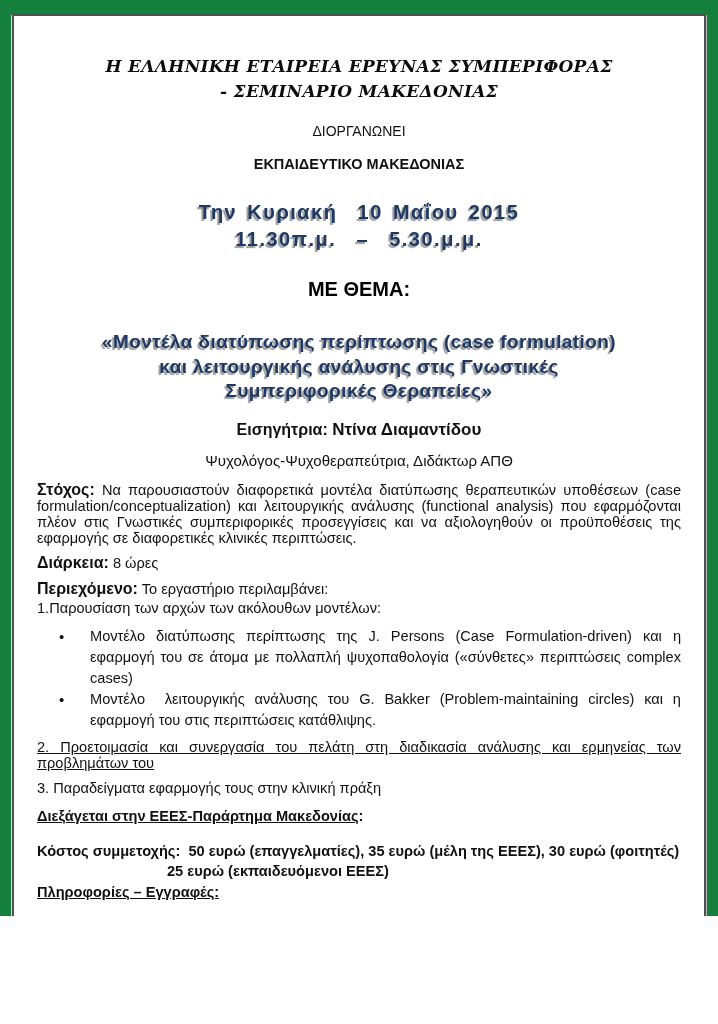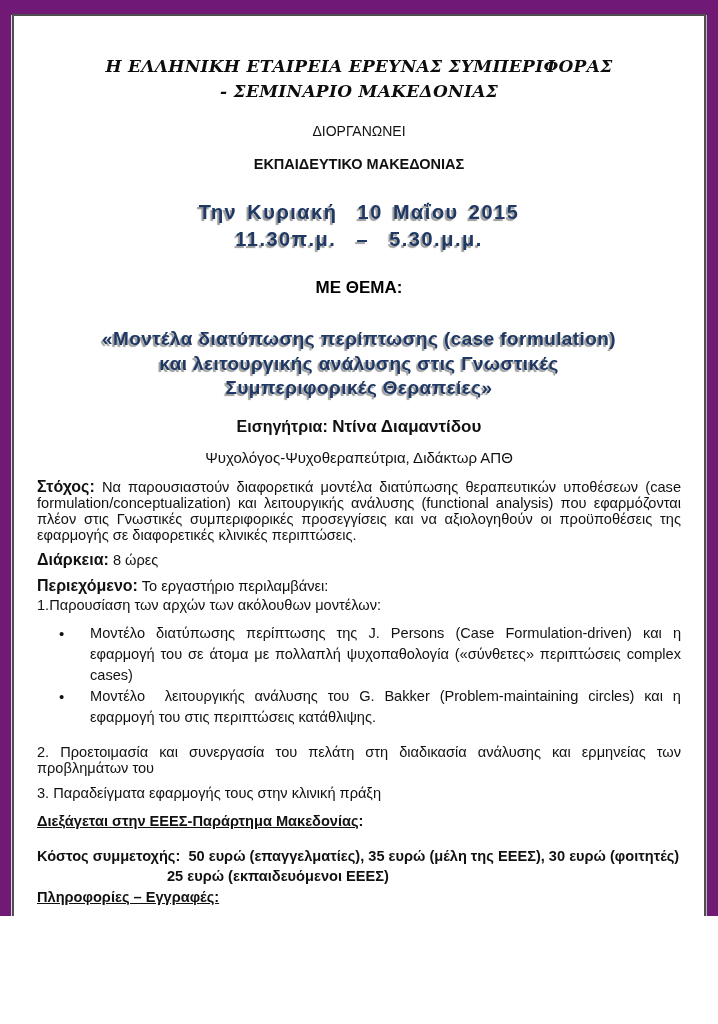--- a/index.html
+++ b/index.html
@@ -7,21 +7,21 @@
     background: #ffffff;
     font-family: "Liberation Sans", "DejaVu Sans", sans-serif;
     color: #111;
     width: 718px;
   }
   .viewport {
     width: 718px;
     height: 916px;
     overflow: hidden;
     position: relative;
-    background: #701a75;
+    background: #15803d;
   }
   .page {
     position: absolute;
     left: 12px;
     top: 14px;
     width: 694px;
     height: 996px;
     background: #fff;
     border: 2px solid #4f4f4f;
     box-shadow: 1px 1px 0 #b9b9b9, -1px 1px 0 #d9d9d9;
@@ -68,21 +68,21 @@
     font-size: 20px;
     line-height: 27px;
     letter-spacing: 1.5px;
     color: #1f3864;
     text-shadow: -2px 2px 1px #9b9b9b;
     word-spacing: 3px;
   }
   .theme-label {
     margin-top: 25px;
     font-weight: bold;
-    font-size: 17px;
+    font-size: 20px;
     color: #000;
   }
   .main-title {
     margin-top: 29px;
     font-weight: bold;
     font-size: 19px;
     line-height: 24px;
     color: #1f3864;
     text-shadow: -2px 2px 1px #9b9b9b;
     letter-spacing: .4px;
@@ -125,21 +125,21 @@
     font-size: 14.6px;
     line-height: 21px;
   }
   ul.model-list li::before {
     content: "•";
     position: absolute;
     left: 0;
     top: 0;
     font-size: 15px;
   }
-  .item-2 { margin-top: 16px; text-align: justify; }
+  .item-2 { margin-top: 8px; text-align: justify; text-decoration: underline; }
   .item-3 { margin-top: 9px; }
 
   .footer-block { margin-top: 10px; font-weight: bold; font-size: 14.6px; line-height: 20px; }
   .underlined { text-decoration: underline; }
   .cost-line { margin-top: 15px; }
   .cost-indent { padding-left: 130px; }
   .info-heading { margin-top: 1px; }
 </style>
 </head>
 <body>

